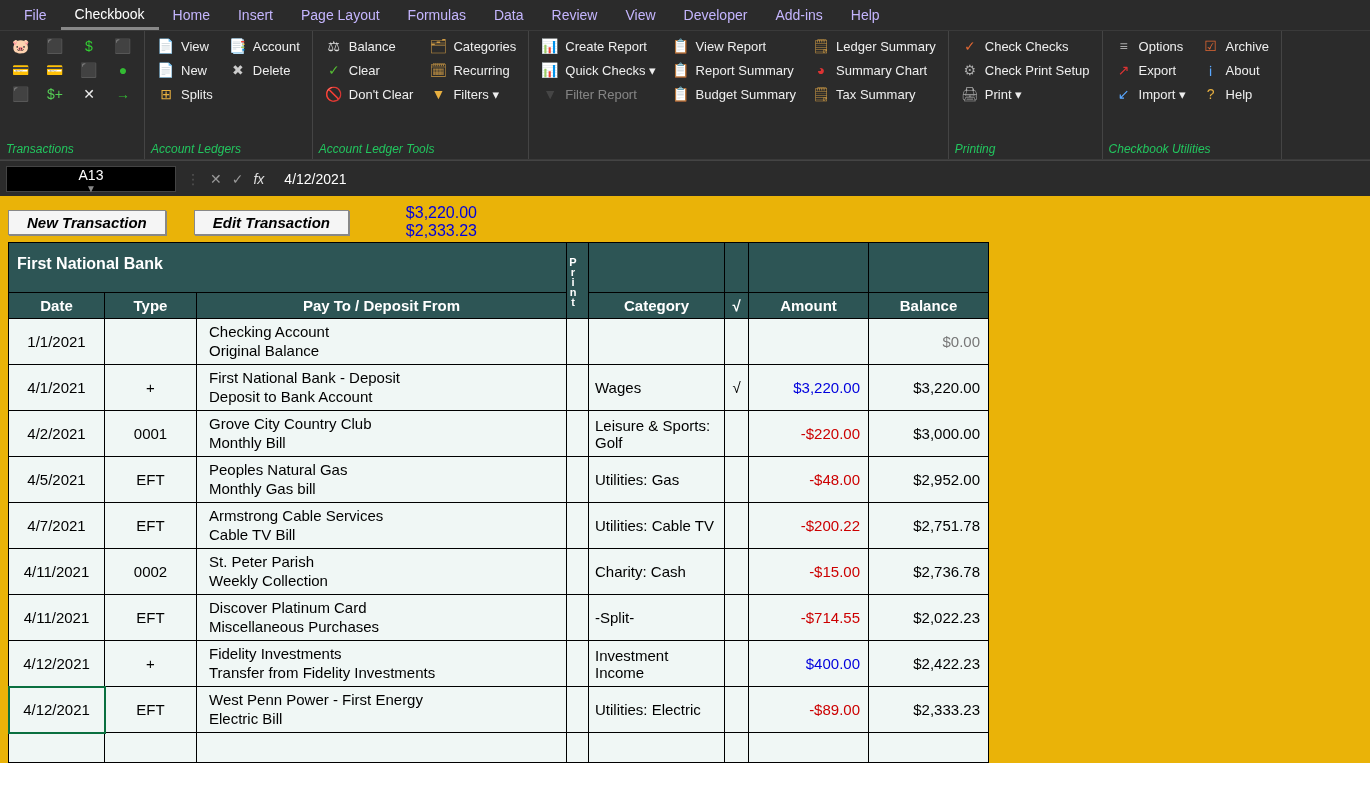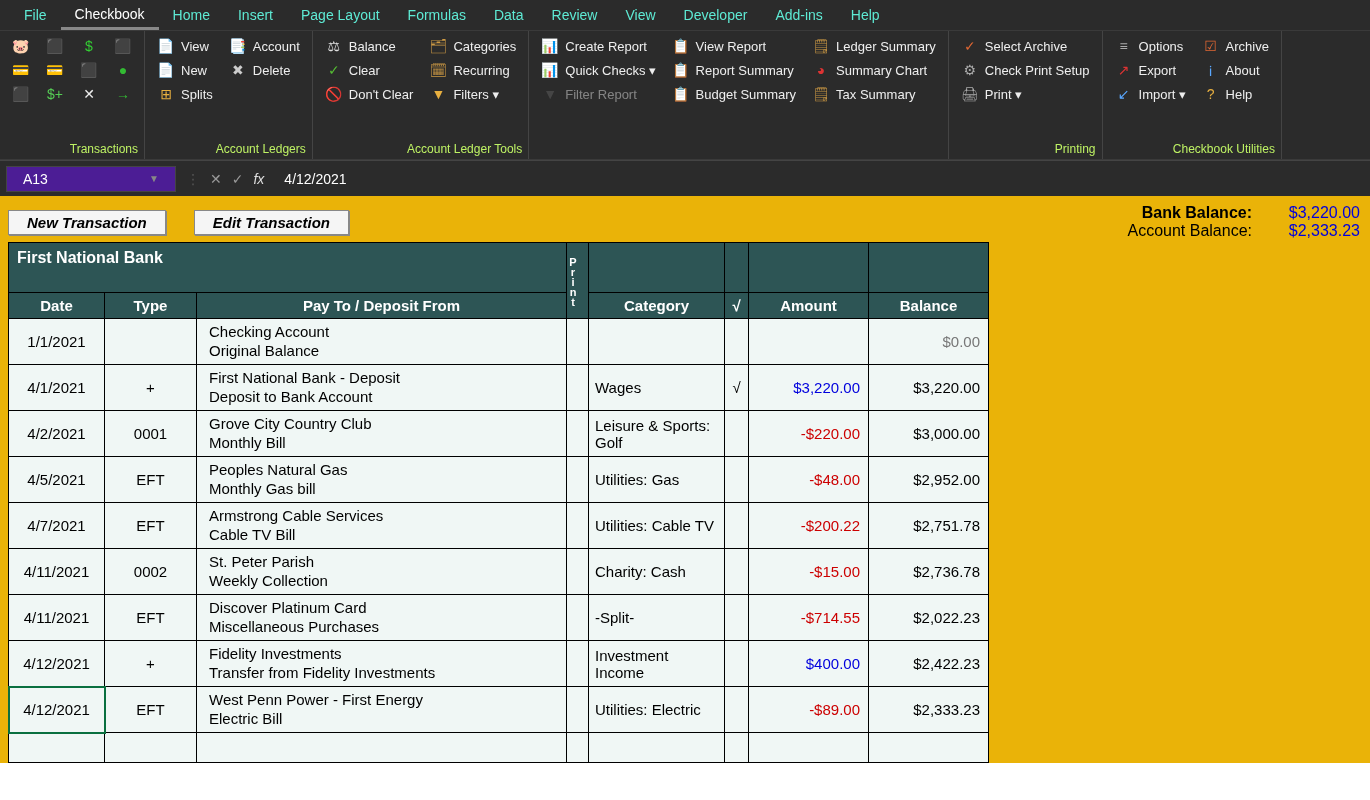--- a/index.html
+++ b/index.html
@@ -1,50 +1,50 @@
 <!DOCTYPE html>
 <html><head>
 <meta charset="utf-8">
 <style>
 * { margin: 0; padding: 0; box-sizing: border-box; font-family: "Segoe UI", Arial, sans-serif; }
 body { background: #fff; width: 1370px; height: 800px; overflow: hidden; }
 
 
 .menubar { background: #2b2b2b; display: flex; height: 30px; align-items: center; padding-left: 10px; }
-.menubar-item { color: #5eead4; padding: 5px 14px; font-size: 14px; cursor: pointer; }
+.menubar-item { color: #c4b5fd; padding: 5px 14px; font-size: 14px; cursor: pointer; }
 .menubar-item.active { border-bottom: 3px solid #888; color: #fff; }
 
 
 .ribbon { background: #2b2b2b; display: flex; height: 130px; border-top: 1px solid #3a3a3a; border-bottom: 1px solid #3a3a3a; }
 .ribbon-group { display: flex; flex-direction: column; border-right: 1px solid #444; padding: 4px 6px 0 6px; justify-content: space-between; }
 .ribbon-group-content { display: flex; gap: 4px; flex: 1; }
-.ribbon-group-label { color: #bef264; font-size: 12px; text-align: right; padding: 3px 0; }
+.ribbon-group-label { color: #22c55e; font-size: 12px; text-align: left; padding: 3px 0; font-style: italic; }
 .ribbon-col { display: flex; flex-direction: column; gap: 2px; }
 .ribbon-btn { display: flex; align-items: center; gap: 6px; padding: 2px 6px; color: #eee; font-size: 13px; cursor: pointer; white-space: nowrap; }
 .icon-box { width: 18px; height: 18px; display: inline-flex; align-items: center; justify-content: center; font-size: 14px; border-radius: 2px; flex-shrink: 0; }
 
 
 .formula-bar { background: #2b2b2b; display: flex; align-items: center; height: 36px; padding-left: 6px; border-top: 1px solid #444; }
-.name-box { background: #4c1d95; color: #fff; width: 170px; height: 26px; font-size: 14px; border: 1px solid #444; padding: 0 16px; display: flex; align-items: center; justify-content: space-between; }
+.name-box { background: #000000; color: #fff; width: 170px; height: 26px; font-size: 14px; border: 1px solid #444; padding: 0 16px; display: flex; align-items: center; justify-content: space-between; flex-direction: column; }
 .name-box-caret { color: #888; font-size: 10px; }
 .fx-tools { display: flex; align-items: center; gap: 10px; padding: 0 10px; color: #888; font-size: 14px; }
 .fx-input { background: #2b2b2b; color: #fff; font-size: 14px; padding-left: 10px; height: 26px; flex: 1; border: none; display: flex; align-items: center; }
 .fx-sep { color: #555; }
 
 
 .sheet-area { background: #eab308; padding: 8px 0 0 8px; }
 .top-row { display: flex; align-items: center; margin-bottom: 2px; }
 .old-btn { border: 1px solid #888; background: #f5f5f5; padding: 3px 18px; font-style: italic; font-weight: bold; font-size: 15px; cursor: pointer; margin-right: 28px; box-shadow: 1px 1px 0 #888; }
 .balance-labels { margin-left: auto; margin-right: 8px; text-align: right; font-size: 16px; }
 .balance-labels div:first-child { font-weight: bold; }
 .balance-values { width: 110px; text-align: right; color: #0000dd; font-size: 16px; padding-right: 10px; }
 
 .ledger-table { border-collapse: collapse; table-layout: fixed; font-size: 15px; }
 .ledger-table th { background: #2d5555; color: #fff; border: 1px solid #000; padding: 4px 6px; vertical-align: bottom; font-weight: bold; }
-.ledger-table th.title { text-align: left; font-size: 16px; padding: 6px 8px; vertical-align: top; height: 50px; }
+.ledger-table th.title { text-align: left; font-size: 16px; padding: 12px 8px; vertical-align: top; height: 50px; }
 .ledger-table td { border: 1px solid #000; padding: 2px 6px; vertical-align: middle; height: 46px; background: #f0f7f5; }
 .ledger-table td.date { text-align: center; }
 .ledger-table td.type { text-align: center; }
 .ledger-table td.payto { line-height: 1.25; padding-left: 12px; }
 .ledger-table td.category { text-align: left; }
 .ledger-table td.check { text-align: center; }
 .ledger-table td.amount { text-align: right; padding-right: 8px; }
 .ledger-table td.balance { text-align: right; padding-right: 8px; }
 .neg { color: #cc0000; }
 .pos { color: #0000dd; }
@@ -227,21 +227,21 @@
             <span>Tax Summary</span>
           </div>
         </div>
       </div>
     </div>
     <div class="ribbon-group">
       <div class="ribbon-group-content">
         <div class="ribbon-col">
           <div class="ribbon-btn">
             <span class="icon-box" style="color: rgb(221, 102, 51);">✓</span>
-            <span>Select Archive</span>
+            <span>Check Checks</span>
           </div>
           <div class="ribbon-btn">
             <span class="icon-box" style="color: rgb(170, 170, 170);">⚙</span>
             <span>Check Print Setup</span>
           </div>
           <div class="ribbon-btn">
             <span class="icon-box" style="color: rgb(170, 170, 170);">🖨</span>
             <span>Print ▾</span>
           </div>
         </div>
@@ -296,24 +296,20 @@
   </div>
   <div class="fx-input">
     <span>4/12/2021</span>
   </div>
 </div>
 
 <div class="sheet-area">
   <div class="top-row">
     <button class="old-btn">New Transaction</button>
     <button class="old-btn">Edit Transaction</button>
-    <div class="balance-labels">
-      <div>Bank Balance:</div>
-      <div>Account Balance:</div>
-    </div>
     <div class="balance-values">
       <div>$3,220.00</div>
       <div>$2,333.23</div>
     </div>
   </div>
 
   <table class="ledger-table" id="ledger">
       <colgroup>
         <col style="width:96px">
         <col style="width:92px">

